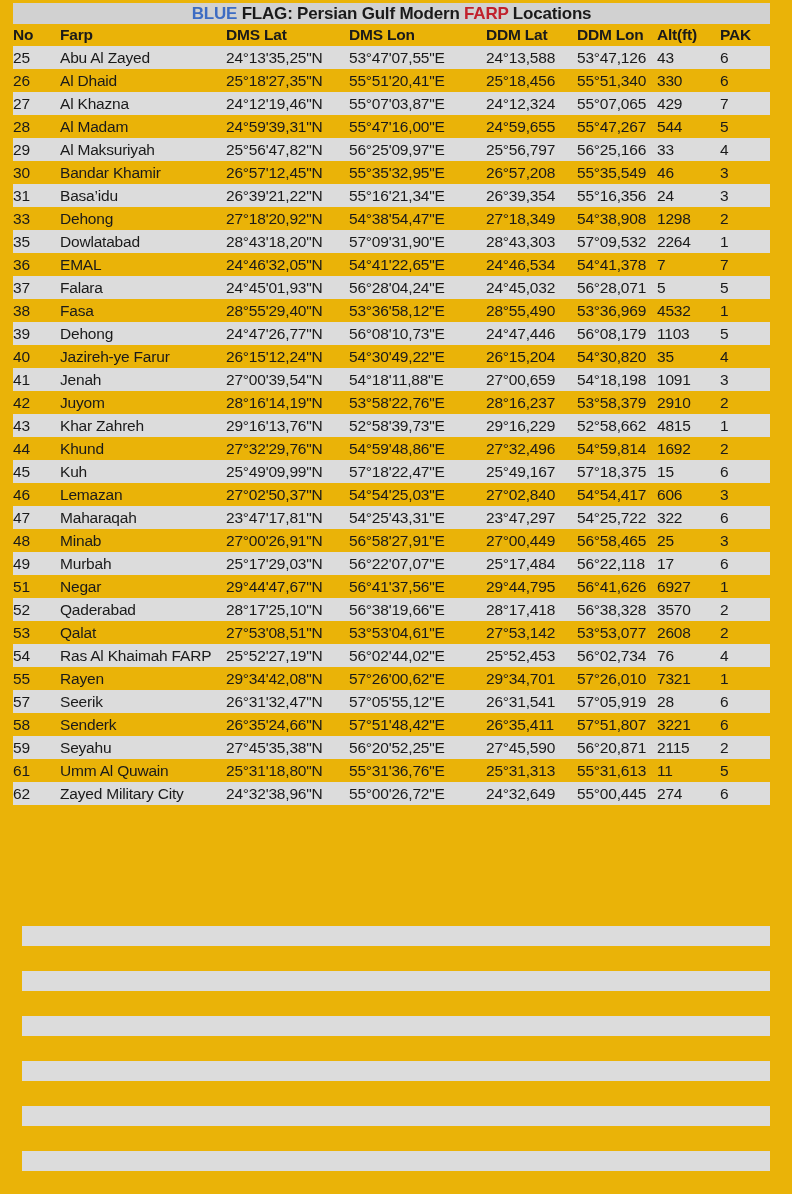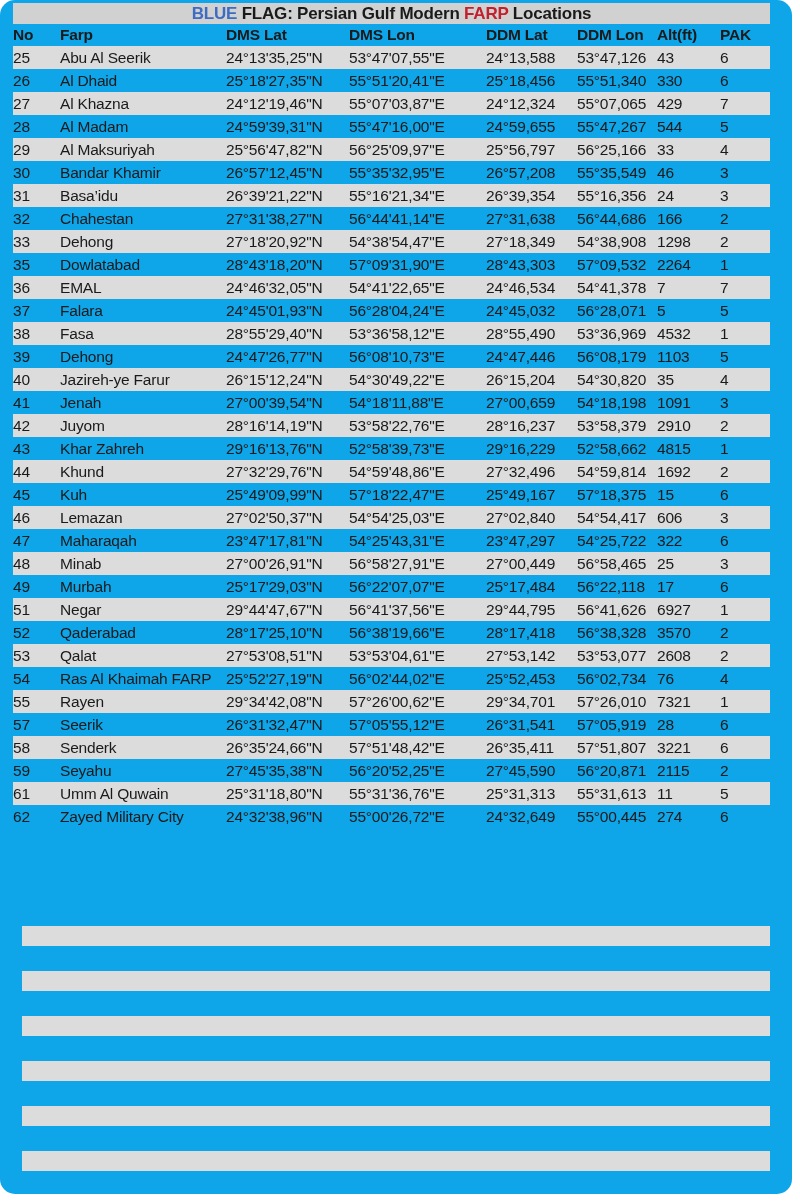--- a/index.html
+++ b/index.html
@@ -9,23 +9,22 @@
     height: 1201px;
     background: #ffffff;
     font-family: "Liberation Sans", sans-serif;
   }
   .canvas {
     position: absolute;
     top: 0;
     left: 0;
     width: 792px;
     height: 1194px;
-    background: #0ea5e9;
+    background: #eab308;
     overflow: hidden;
-    border-radius: 15px;
   }
   .title-bar {
     position: absolute;
     left: 13px;
     top: 3px;
     width: 757px;
     height: 21px;
     background: #d1d1d1;
     text-align: center;
     font-weight: bold;
@@ -110,21 +109,21 @@
         <th class="c3">DMS Lon</th>
         <th class="c4">DDM Lat</th>
         <th class="c5">DDM Lon</th>
         <th class="c6">Alt(ft)</th>
         <th class="c7">PAK</th>
       </tr>
     </thead>
     <tbody>
         <tr>
           <td class="c0">25</td>
-          <td class="c1">Abu Al Seerik</td>
+          <td class="c1">Abu Al Zayed</td>
           <td class="c2">24°13'35,25"N</td>
           <td class="c3">53°47'07,55"E</td>
           <td class="c4">24°13,588</td>
           <td class="c5">53°47,126</td>
           <td class="c6">43</td>
           <td class="c7">6</td>
         </tr>
         <tr>
           <td class="c0">26</td>
           <td class="c1">Al Dhaid</td>
@@ -179,30 +178,20 @@
           <td class="c0">31</td>
           <td class="c1">Basa’idu</td>
           <td class="c2">26°39'21,22"N</td>
           <td class="c3">55°16'21,34"E</td>
           <td class="c4">26°39,354</td>
           <td class="c5">55°16,356</td>
           <td class="c6">24</td>
           <td class="c7">3</td>
         </tr>
         <tr>
-          <td class="c0">32</td>
-          <td class="c1">Chahestan</td>
-          <td class="c2">27°31'38,27"N</td>
-          <td class="c3">56°44'41,14"E</td>
-          <td class="c4">27°31,638</td>
-          <td class="c5">56°44,686</td>
-          <td class="c6">166</td>
-          <td class="c7">2</td>
-        </tr>
-        <tr>
           <td class="c0">33</td>
           <td class="c1">Dehong</td>
           <td class="c2">27°18'20,92"N</td>
           <td class="c3">54°38'54,47"E</td>
           <td class="c4">27°18,349</td>
           <td class="c5">54°38,908</td>
           <td class="c6">1298</td>
           <td class="c7">2</td>
         </tr>
         <tr>

